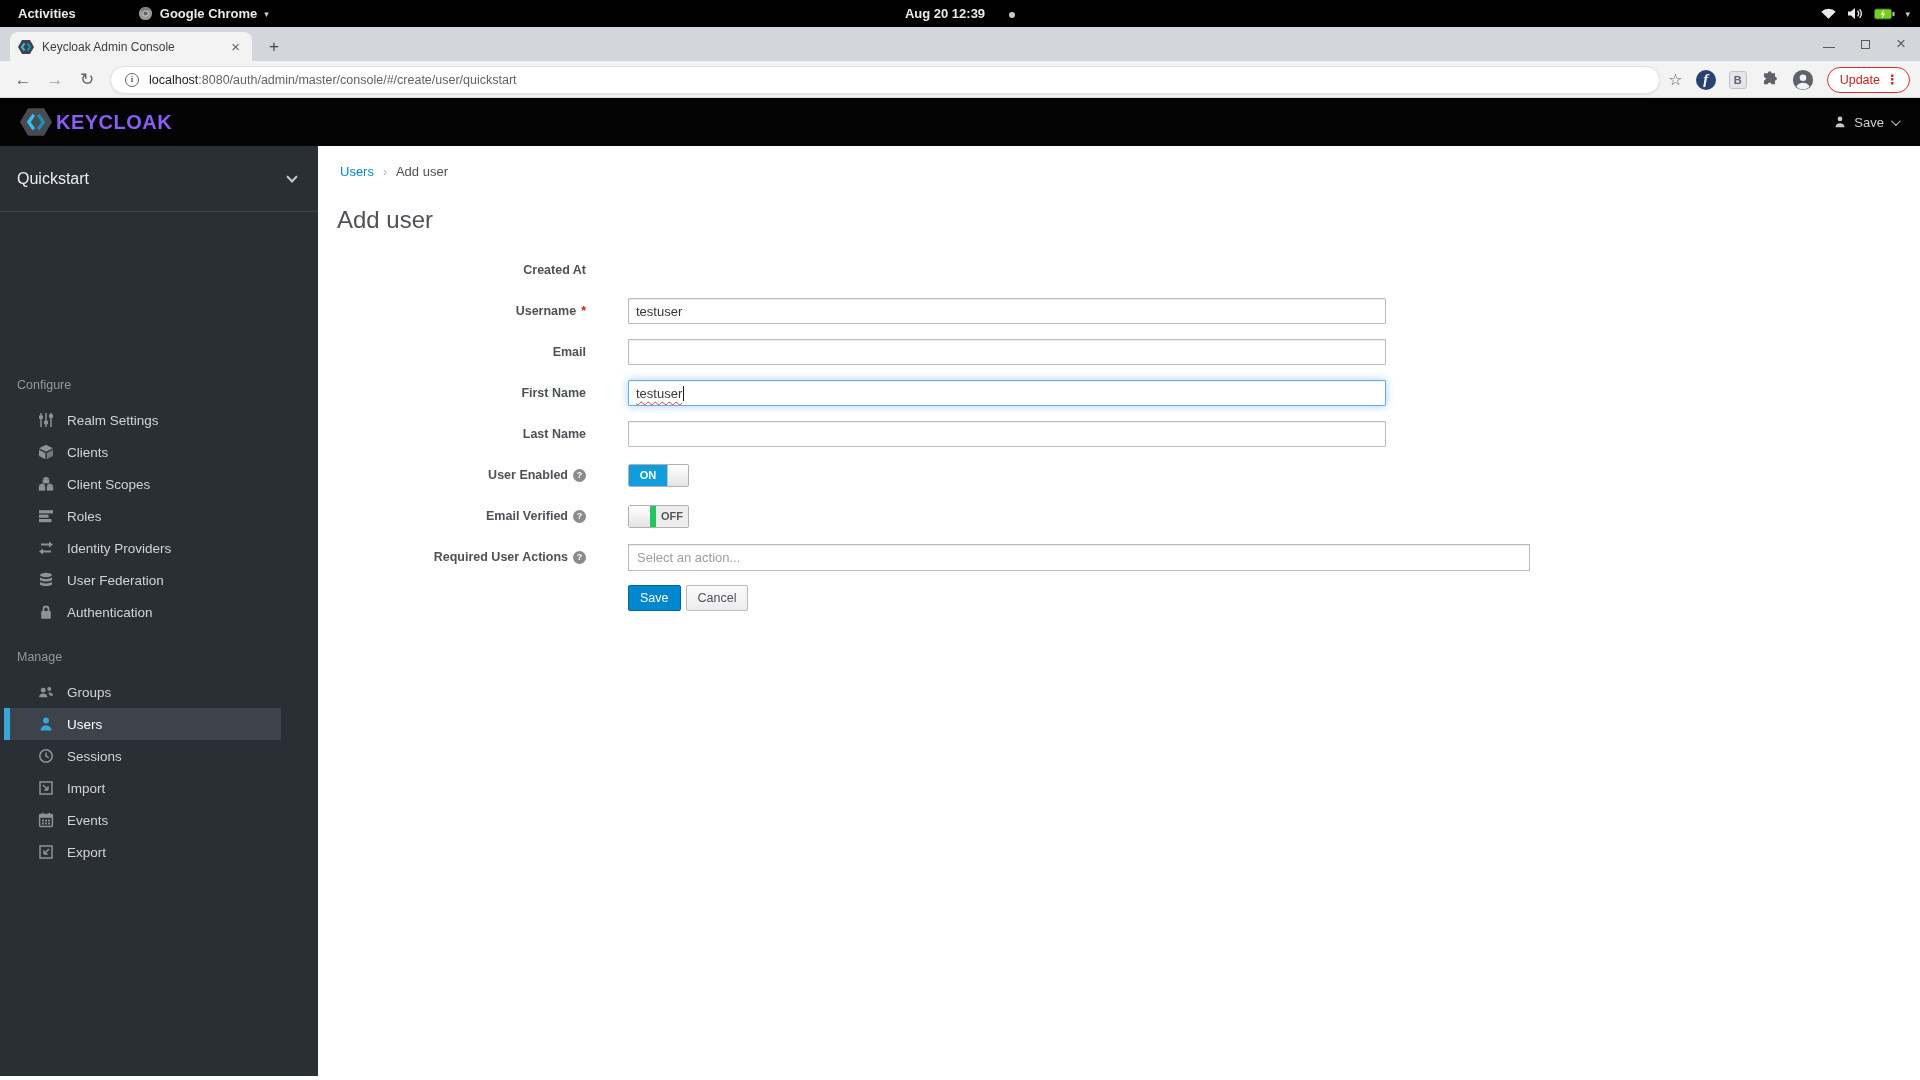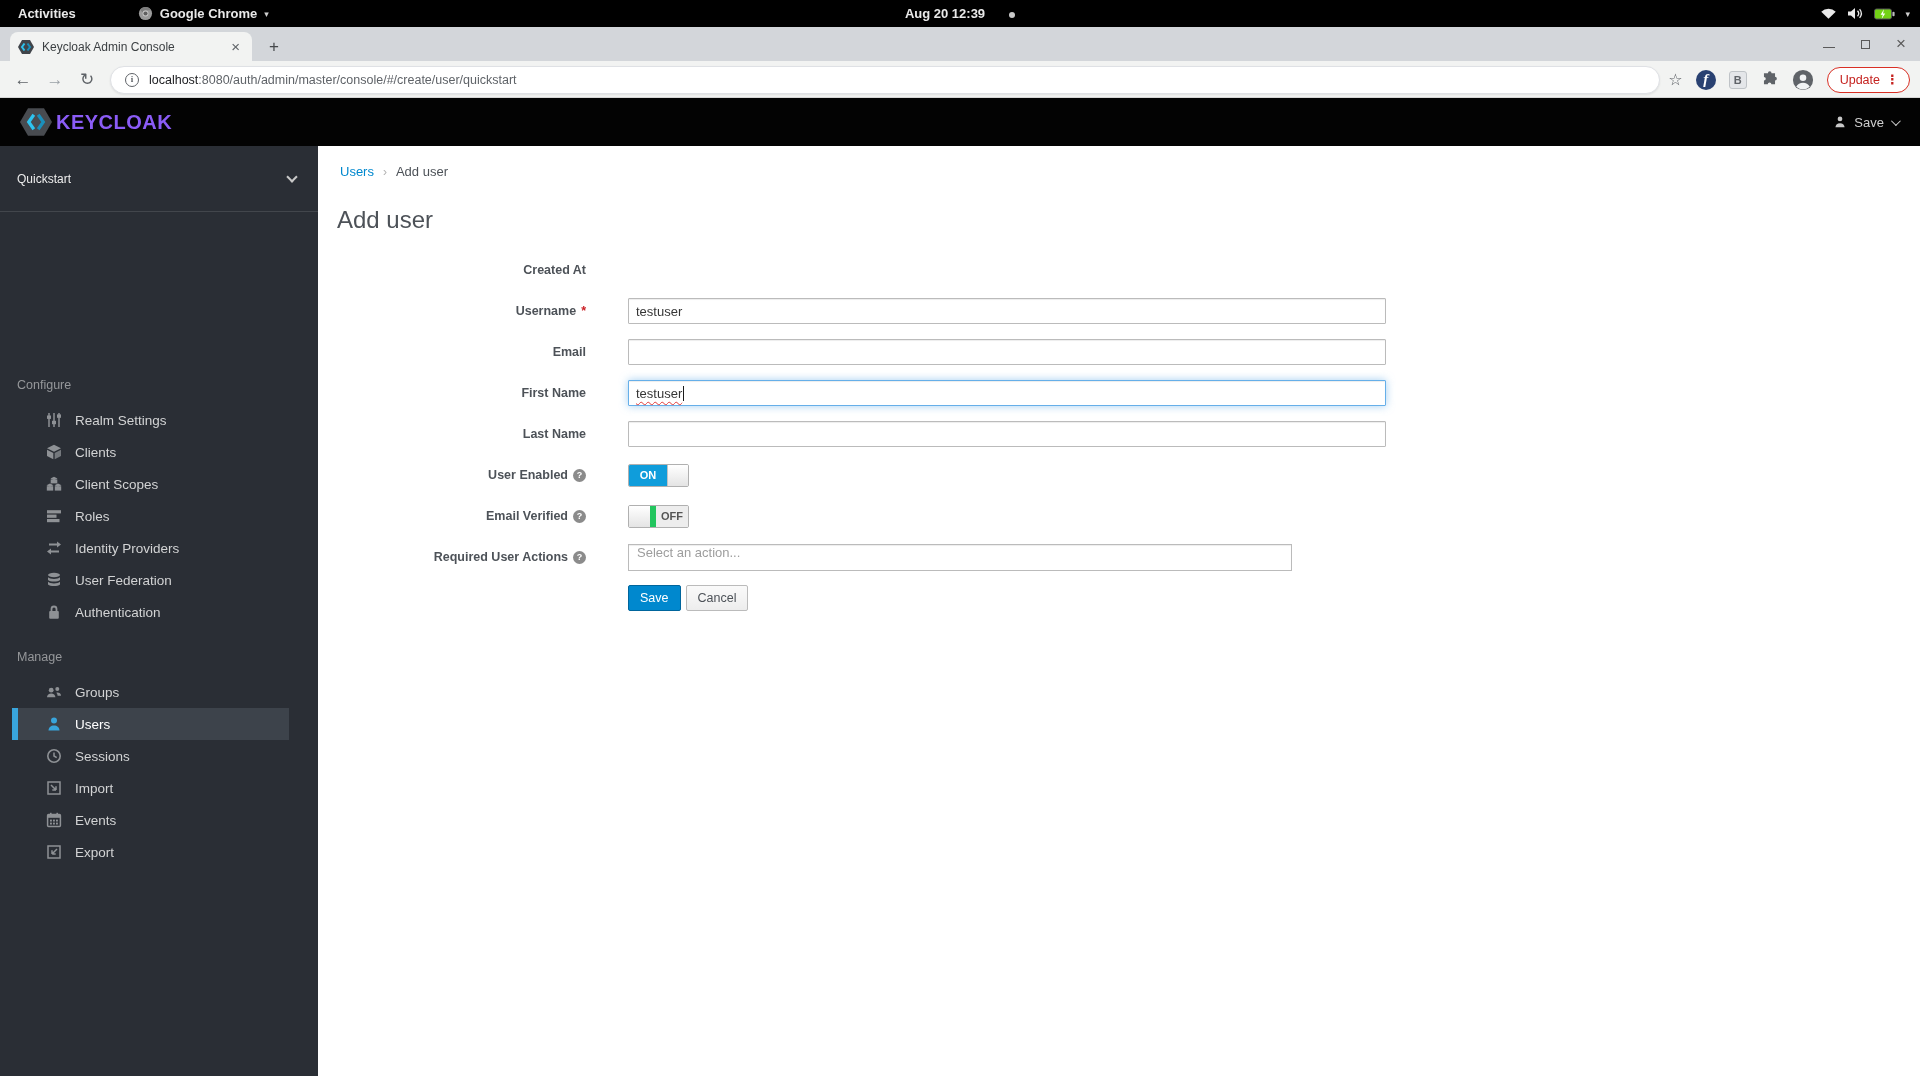--- a/index.html
+++ b/index.html
@@ -59,25 +59,25 @@
   .kc-brand-text { color:#8b5cf6; font-size:20px; font-weight:700; letter-spacing:.5px; }
   .kc-user { position:absolute; right:22px; top:0; height:48px; display:flex; align-items:center; gap:7px;
     color:#cfcfcf; font-size:13px; }
   .chev { display:inline-block; width:7px; height:7px; border-right:1.5px solid #cfcfcf;
     border-bottom:1.5px solid #cfcfcf; transform:rotate(45deg) translateY(-2px); }
 
   
   .sidebar { position:absolute; left:0; top:146px; width:318px; height:930px; background:#2a2e35; }
   .realm-row { position:absolute; left:0; top:0; width:318px; height:66px; display:flex; align-items:center;
     justify-content:space-between; padding:0 22px 0 17px; border-bottom:1px solid #42464c; }
-  .realm-name { color:#ededed; font-size:12px; }
+  .realm-name { color:#ededed; font-size:16px; }
   .chev-light { width:8px; height:8px; border-right:2px solid #c9c9c9; border-bottom:2px solid #c9c9c9;
     transform:rotate(45deg); margin-top:-4px; }
   .side-section-label { position:absolute; left:17px; color:#95979a; font-size:12.5px; }
-  .side-items { position:absolute; left:12px; width:277px; }
+  .side-items { position:absolute; left:4px; width:277px; }
   .side-item { height:32px; display:flex; align-items:center; padding-left:31px; color:#d2d3d4;
     font-size:13.5px; cursor:pointer; }
   .side-item .ico { width:22px; display:flex; justify-content:center; color:#8e9195; margin-right:10px; }
   .side-item.active { background:#3d434b; border-left:6px solid #39a5dc; padding-left:25px; color:#fff; }
   .side-item.active .ico { color:#39a5dc; }
 
   
   .main { position:absolute; left:318px; top:146px; width:1602px; height:934px; background:#fff; }
   .breadcrumb { position:absolute; left:22px; top:18px; font-size:13px; display:flex; align-items:center; gap:9px; }
   .bc-link { color:#0088ce; cursor:pointer; }
@@ -95,22 +95,22 @@
   .fcontrol { margin-left:42px; width:758px; }
   .tinput { width:758px; height:26px; border:1px solid #bbb; border-radius:1px; background:#fff;
     font-size:13px; color:#363636; padding:0 7px; font-family:inherit;
     box-shadow:inset 0 1px 1px rgba(0,0,0,.075); }
   .tinput:disabled, .tinput.disabled { background:#ececec; border-color:#c7c7c7; }
   .finput { width:758px; height:26px; border:1px solid #66afe9; border-radius:1px; background:#fff;
     display:flex; align-items:center; padding:0 7px; box-shadow:inset 0 1px 1px rgba(0,0,0,.075),
     0 0 8px rgba(102,175,233,.6); }
   .fn-text { font-size:13px; color:#363636; text-decoration:underline wavy #e03b3b 1px; text-underline-offset:3px; }
   .caret { width:1px; height:15px; background:#1b1b1b; margin-left:1px; }
-  .selectbox { width:664px; height:27px; border:1px solid #bbb; background:#fff; display:flex;
-    align-items:flex-start; padding:0 8px; box-shadow:inset 0 1px 1px rgba(0,0,0,.075); }
+  .selectbox { width:902px; height:27px; border:1px solid #bbb; background:#fff; display:flex;
+    align-items:center; padding:0 8px; box-shadow:inset 0 1px 1px rgba(0,0,0,.075); }
   .placeholder { font-size:13px; color:#9d9d9d; }
 
   .toggle { width:61px; height:23px; border:1px solid #b0b0b0; border-radius:2px; display:flex; overflow:hidden; }
   .tg-seg { width:38px; display:flex; align-items:center; justify-content:center; font-size:11px; font-weight:700; }
   .tg-on { background:#0f9ddb; color:#fff; }
   .tg-off { background:#ededed; color:#555; border-left:6px solid #22c55e; }
   .tg-knob { flex:1; background:linear-gradient(#fff,#e4e4e4); }
   .toggle.on .tg-knob { border-left:1px solid #c2c2c2; }
   .toggle.off .tg-knob { border-right:0; }
 

